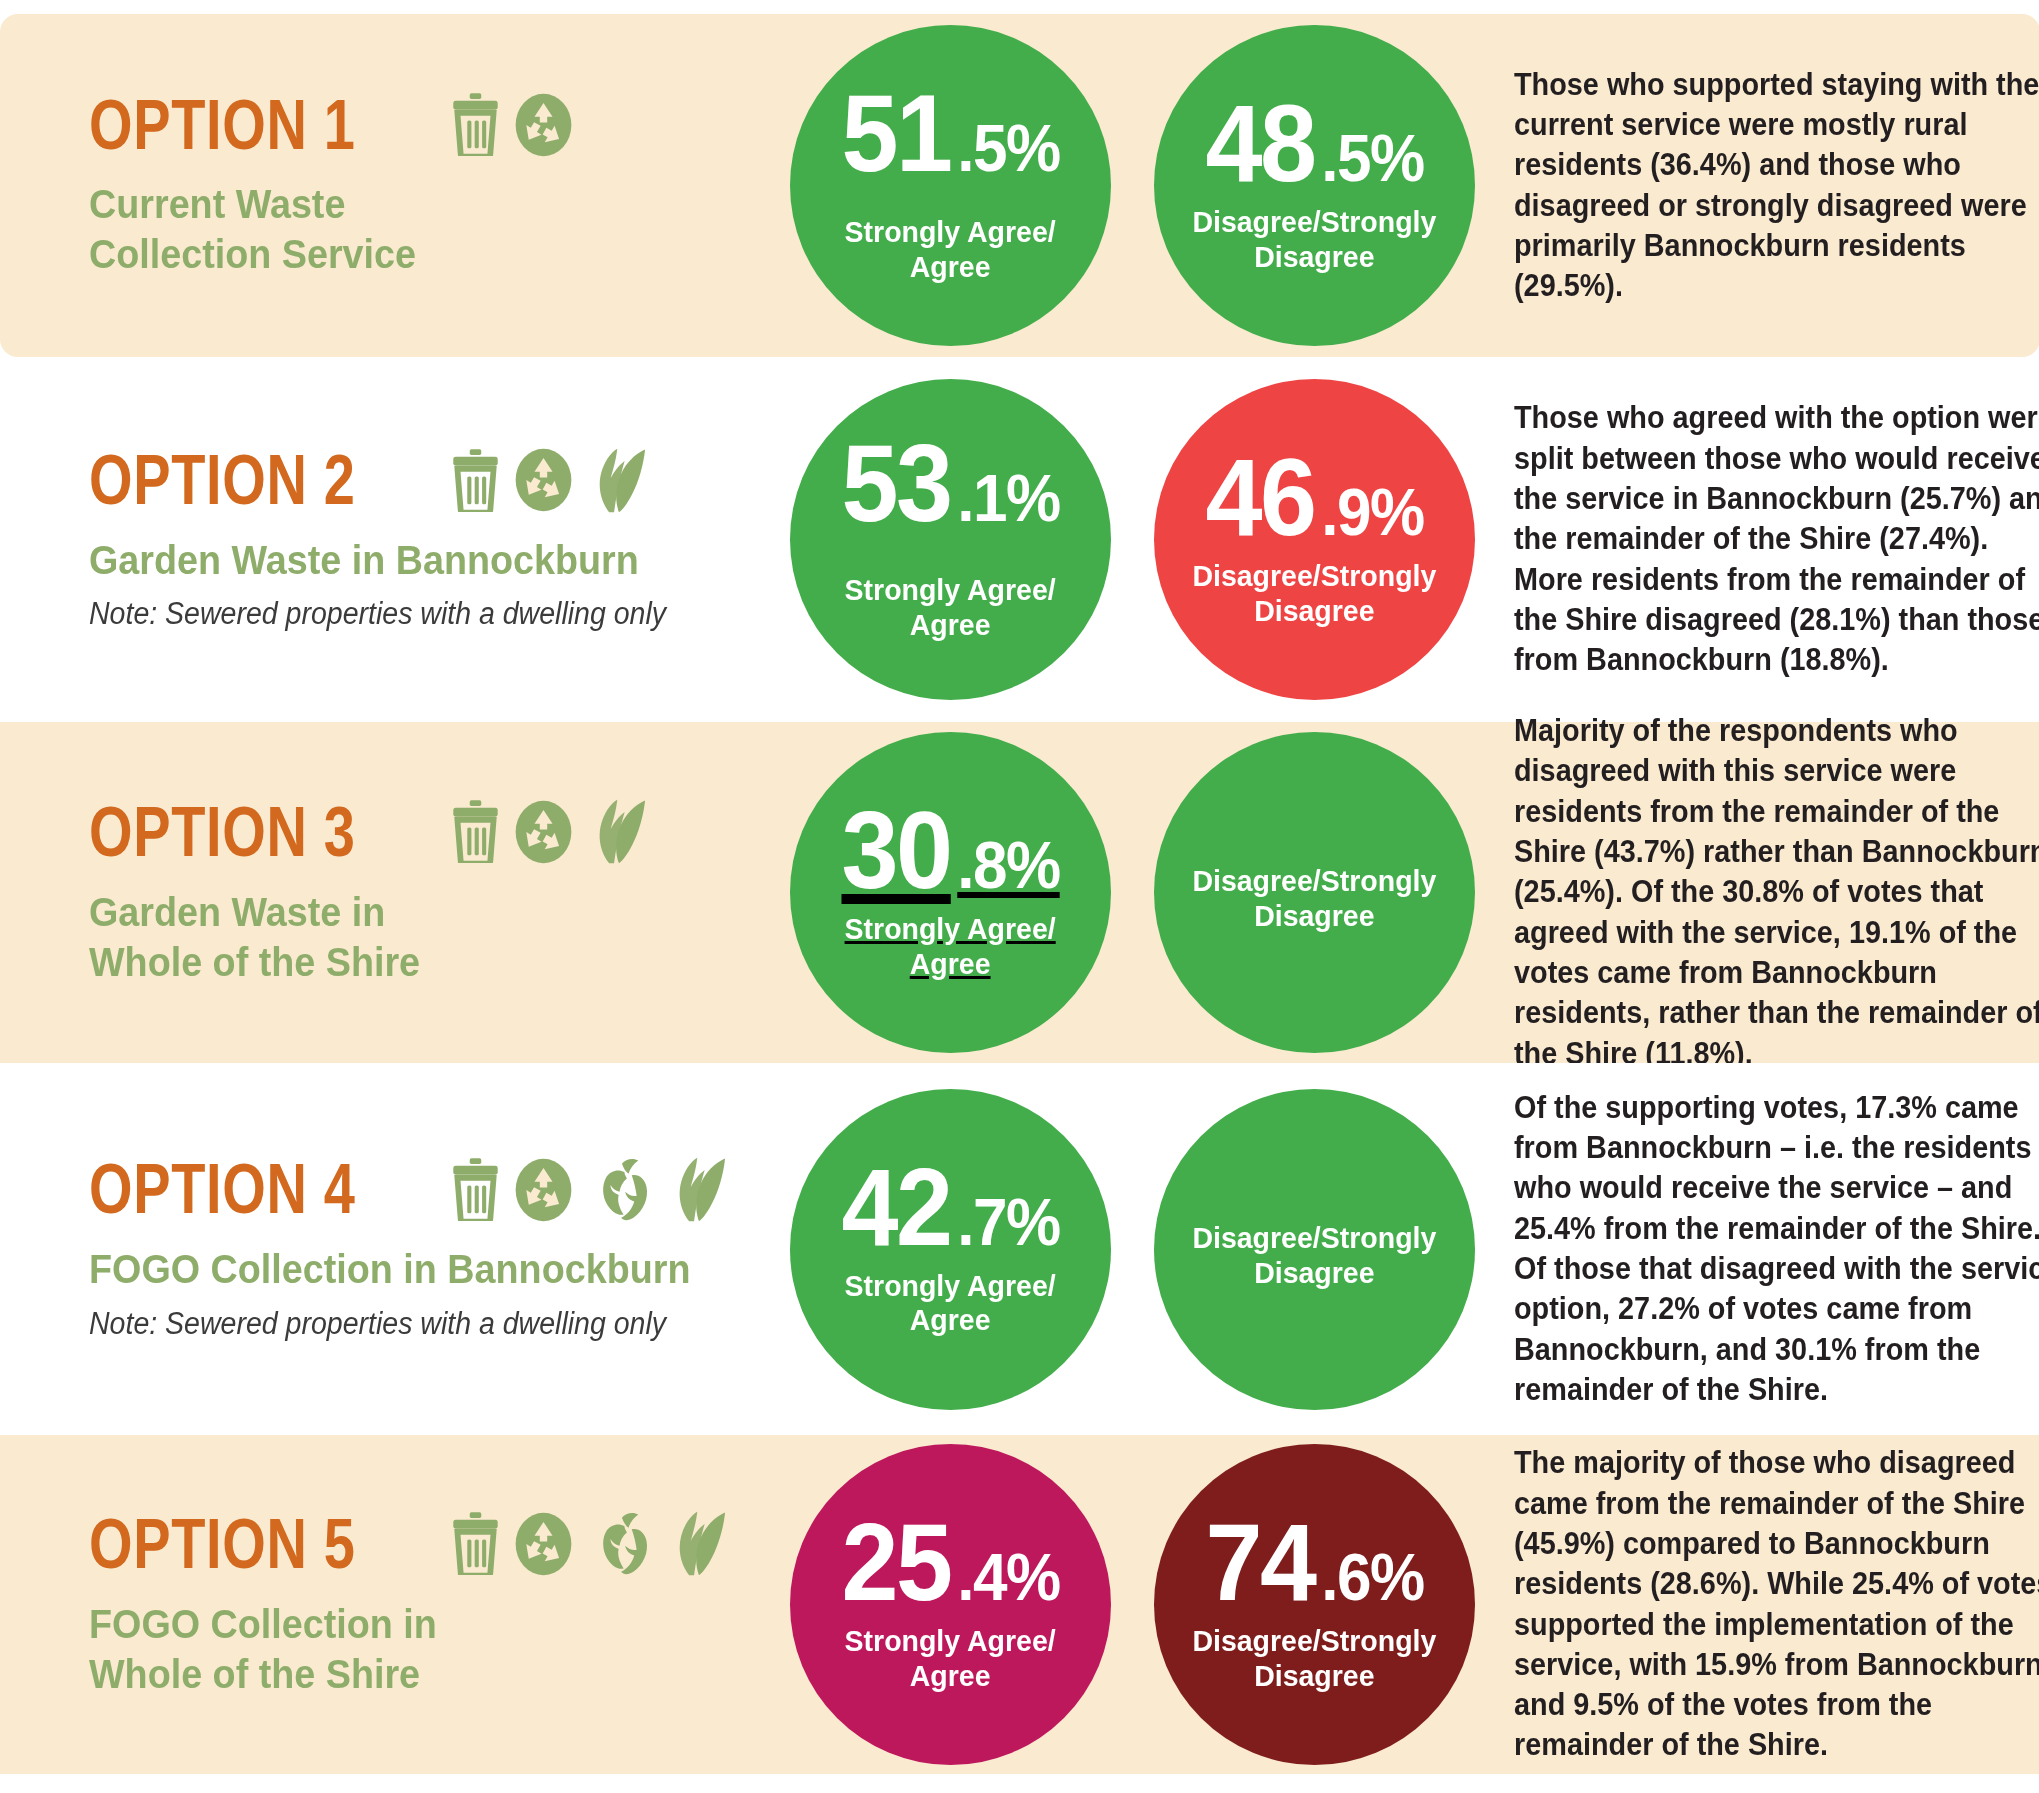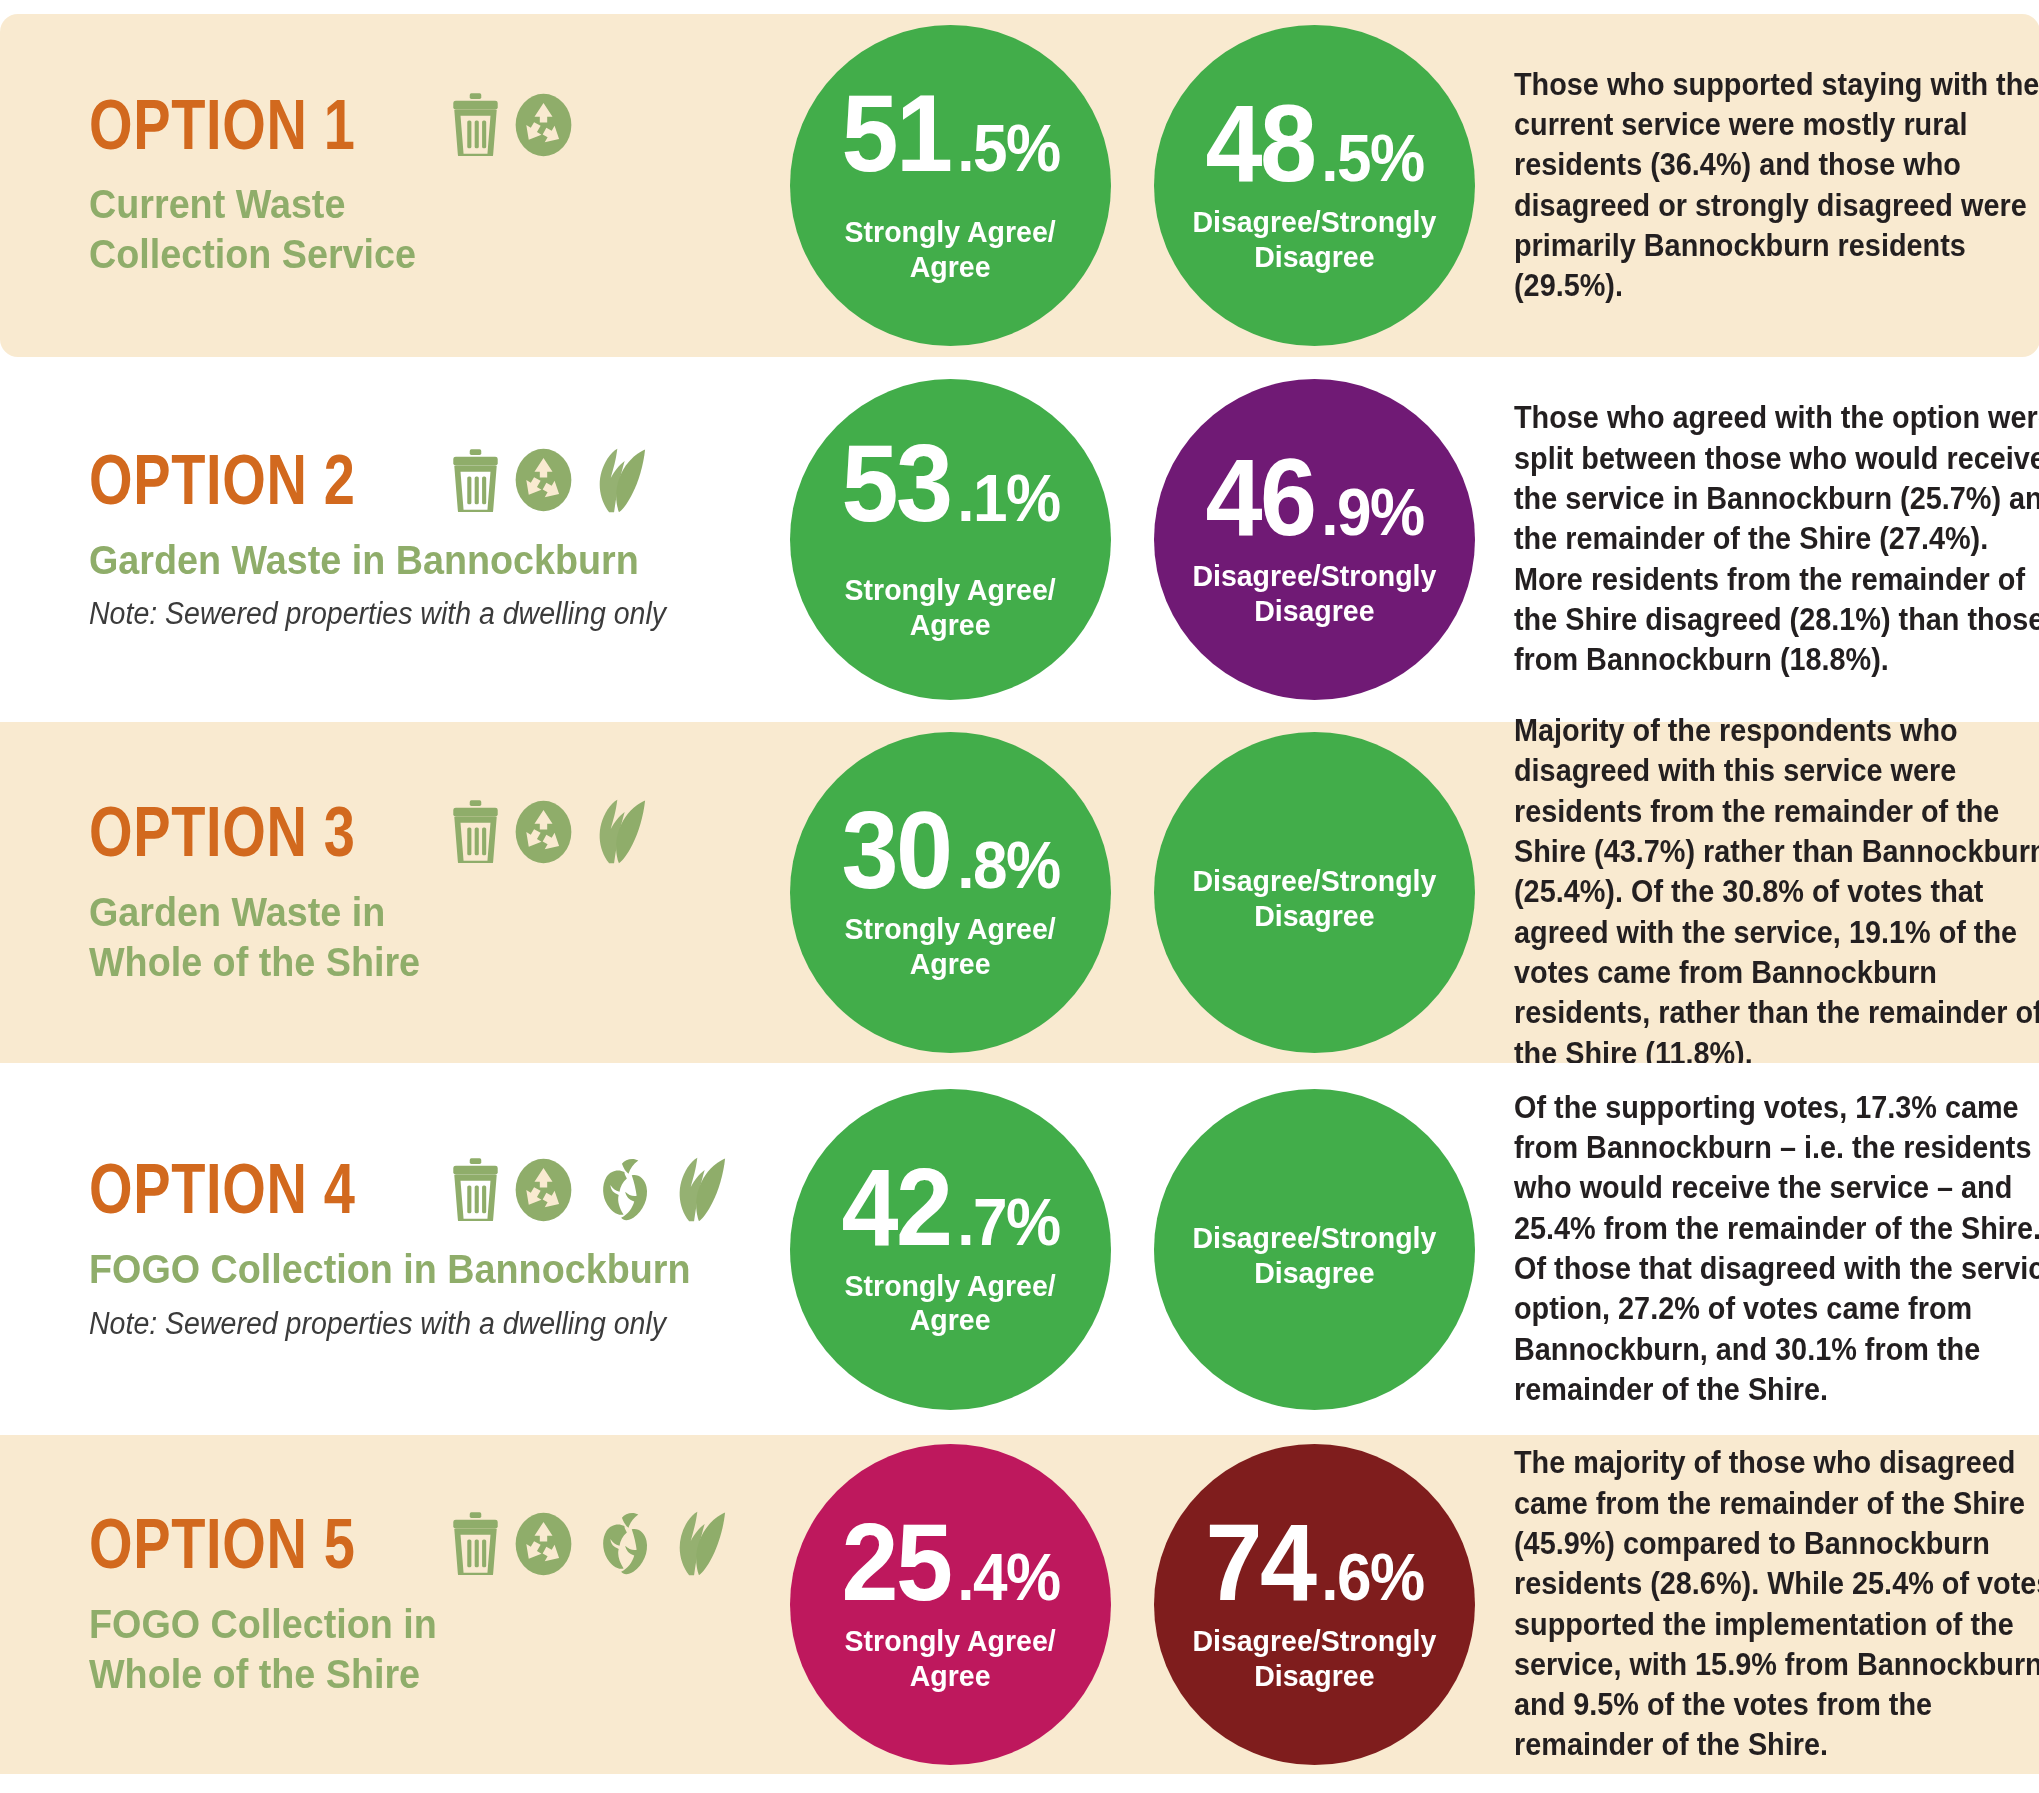--- a/index.html
+++ b/index.html
@@ -247,21 +247,21 @@
     </div>
     <div class="circlecol">
       <div class="bubble" style="background: rgb(66, 173, 74); gap: 28px;">
         <div class="numline">
           <span class="num-int">53</span>
               <span class="num-dec">.1%</span>
         </div>
         <div class="blabel">Strongly Agree/
 Agree</div>
       </div>
-      <div class="bubble" style="background: #701a75;">
+      <div class="bubble" style="background: #ef4444;">
         <div class="numline">
           <span class="num-int">46</span>
               <span class="num-dec">.9%</span>
         </div>
         <div class="blabel">Disagree/Strongly
 Disagree</div>
       </div>
     </div>
     <div class="textcol">
       <div class="commentary" style="color: rgb(35, 31, 32);">Those who agreed with the option were split between those who would receive the service in Bannockburn (25.7%) and the remainder of the Shire (27.4%). More residents from the remainder of the Shire disagreed (28.1%) than those from Bannockburn (18.8%).</div>
@@ -299,21 +299,21 @@
       <path d="M40 80 C32 58 38 30 58 12 C64 7 69 4 72 3 C70 22 64 42 57 56 C50 70 45 76 40 80 Z"></path>
     </svg>
               </span>
             </div>
       </div>
       <div class="opt-sub" style="color: rgb(143, 173, 106);">Garden Waste in
 Whole of the Shire</div>
 
     </div>
     <div class="circlecol">
-      <div class="bubble" style="background: rgb(66, 173, 74);">
+      <div class="bubble" style="background: rgb(66, 173, 74); text-decoration: underline;">
         <div class="numline">
           <span class="num-int">30</span>
               <span class="num-dec">.8%</span>
         </div>
         <div class="blabel">Strongly Agree/
 Agree</div>
       </div>
       <div class="bubble" style="background: rgb(66, 173, 74);">
         <div class="blabel">Disagree/Strongly
 Disagree</div>

